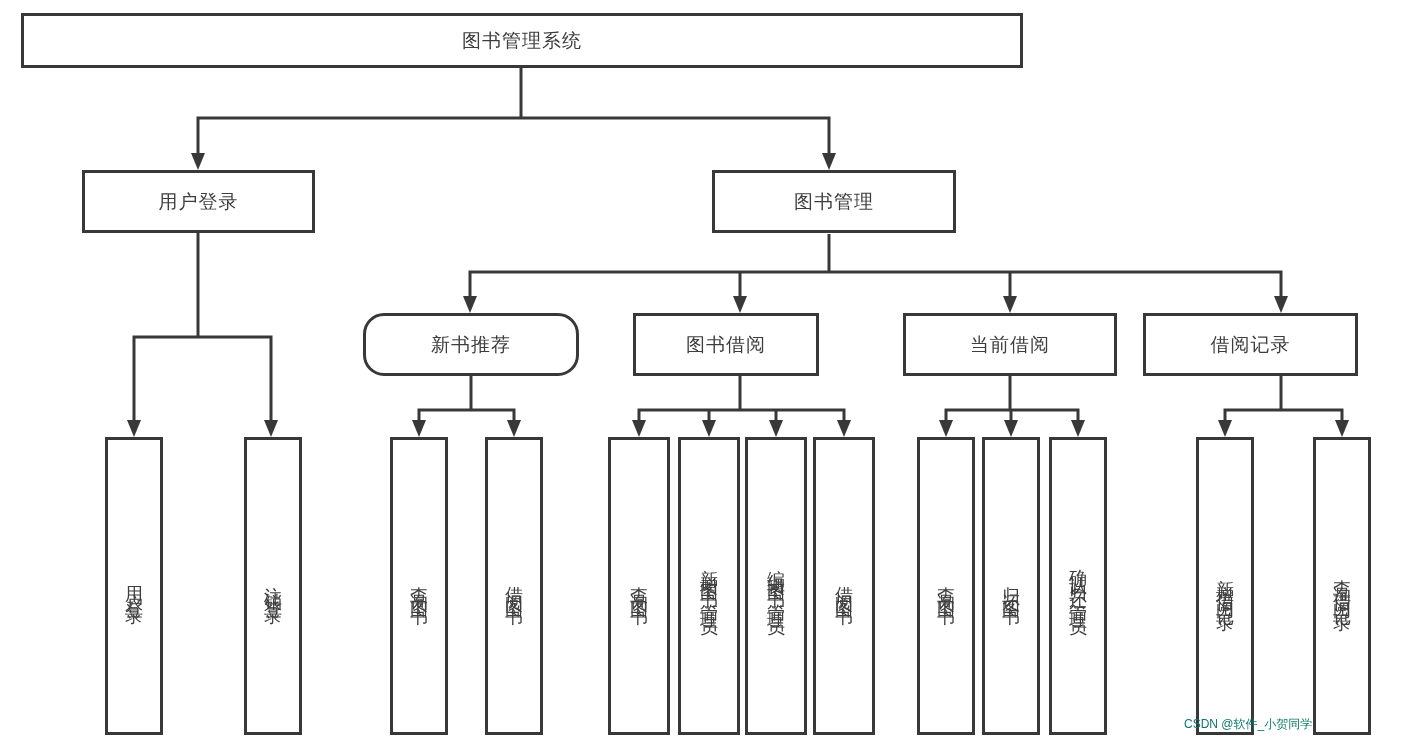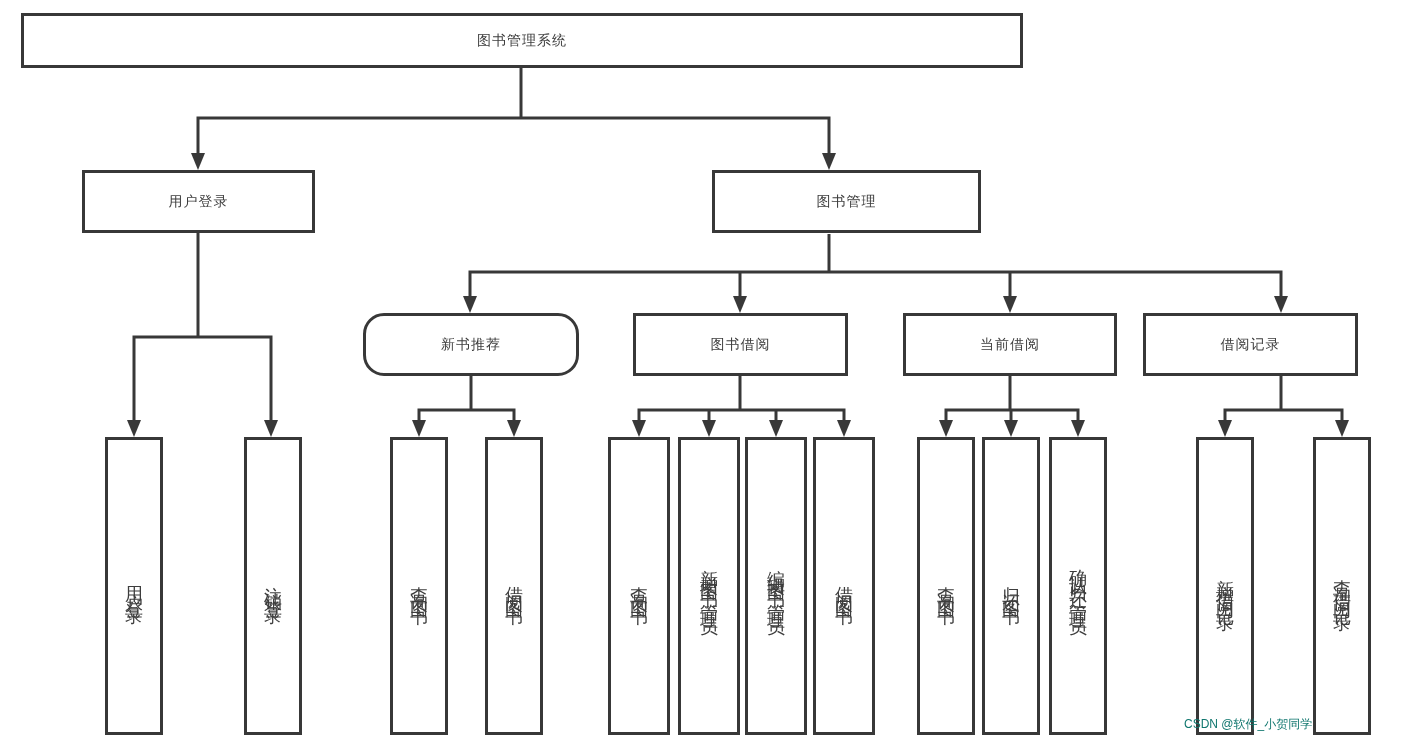--- a/index.html
+++ b/index.html
@@ -8,21 +8,21 @@
     font-family:"Liberation Sans","DejaVu Sans",sans-serif;
     overflow:hidden;
   }
   #connectors{position:absolute;left:0;top:0;z-index:0;}
   .node{
     position:absolute;z-index:1;background:#ffffff;
     border:3px solid #383838;box-sizing:border-box;
     display:flex;align-items:center;justify-content:center;
     color:#3d3d3d;
   }
-  .h-node{font-size:14px;letter-spacing:1px;}
+  .h-node{font-size:19px;letter-spacing:1px;}
   .v-node .label{
     writing-mode:vertical-rl;text-orientation:mixed;
     font-size:18px;letter-spacing:7px;line-height:1;
   }
   .watermark{
     position:absolute;z-index:2;left:1184px;top:716px;
     font-size:12px;color:#0f766e;letter-spacing:0px;white-space:nowrap;
   }
 </style>
 </head>
@@ -80,28 +80,28 @@
   </g>
 </svg>
 
 <div class="node h-node" style="left:21px;top:13px;width:1002px;height:55px;">
   <span class="label">图书管理系统</span>
 </div>
 
 <div class="node h-node" style="left:82px;top:170px;width:233px;height:63px;">
   <span class="label">用户登录</span>
 </div>
-<div class="node h-node" style="left:712px;top:170px;width:269px;height:63px;">
+<div class="node h-node" style="left:712px;top:170px;width:244px;height:63px;">
   <span class="label">图书管理</span>
 </div>
 
 <div class="node h-node" style="left:363px;top:313px;width:216px;height:63px;border-radius:21px;">
   <span class="label">新书推荐</span>
 </div>
-<div class="node h-node" style="left:633px;top:313px;width:215px;height:63px;">
+<div class="node h-node" style="left:633px;top:313px;width:186px;height:63px;">
   <span class="label">图书借阅</span>
 </div>
 <div class="node h-node" style="left:903px;top:313px;width:214px;height:63px;text-align:center;">
   <span class="label">当前借阅</span>
 </div>
 <div class="node h-node" style="left:1143px;top:313px;width:215px;height:63px;">
   <span class="label">借阅记录</span>
 </div>
 
 <div class="node v-node" style="left:105px;top:437px;width:58px;height:298px;">

